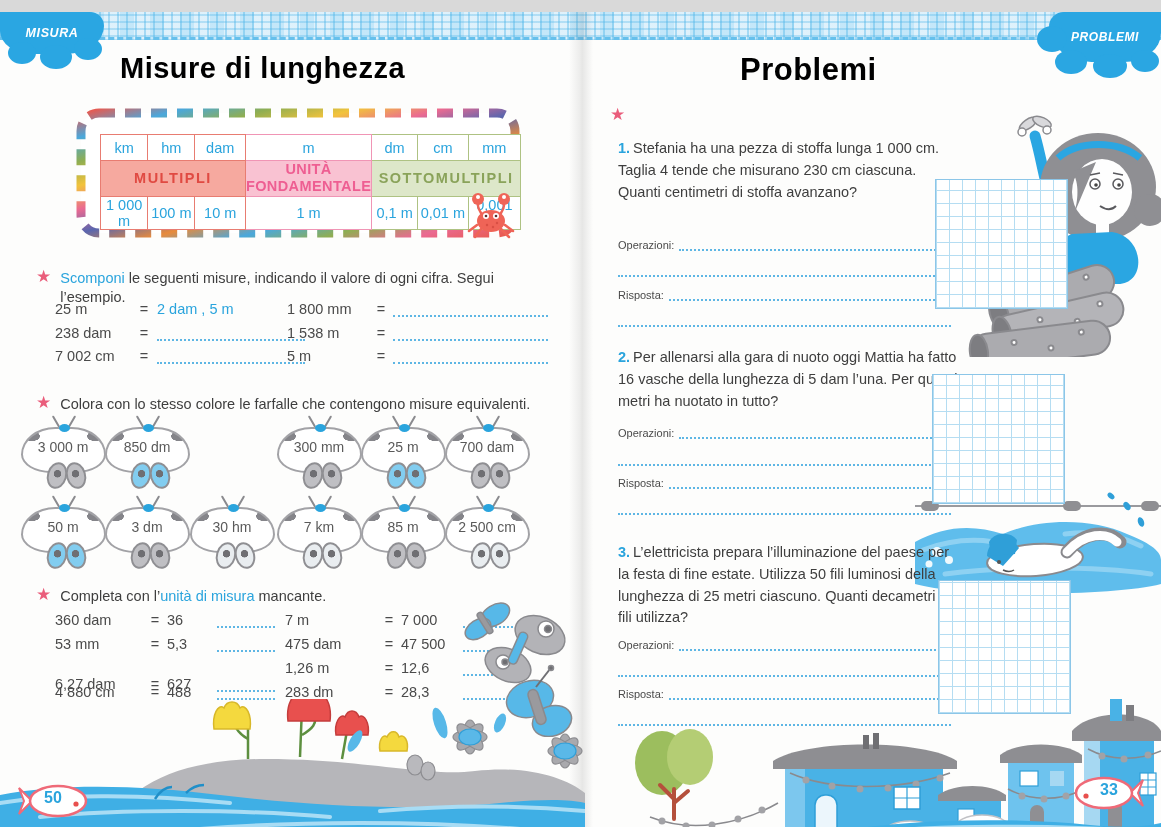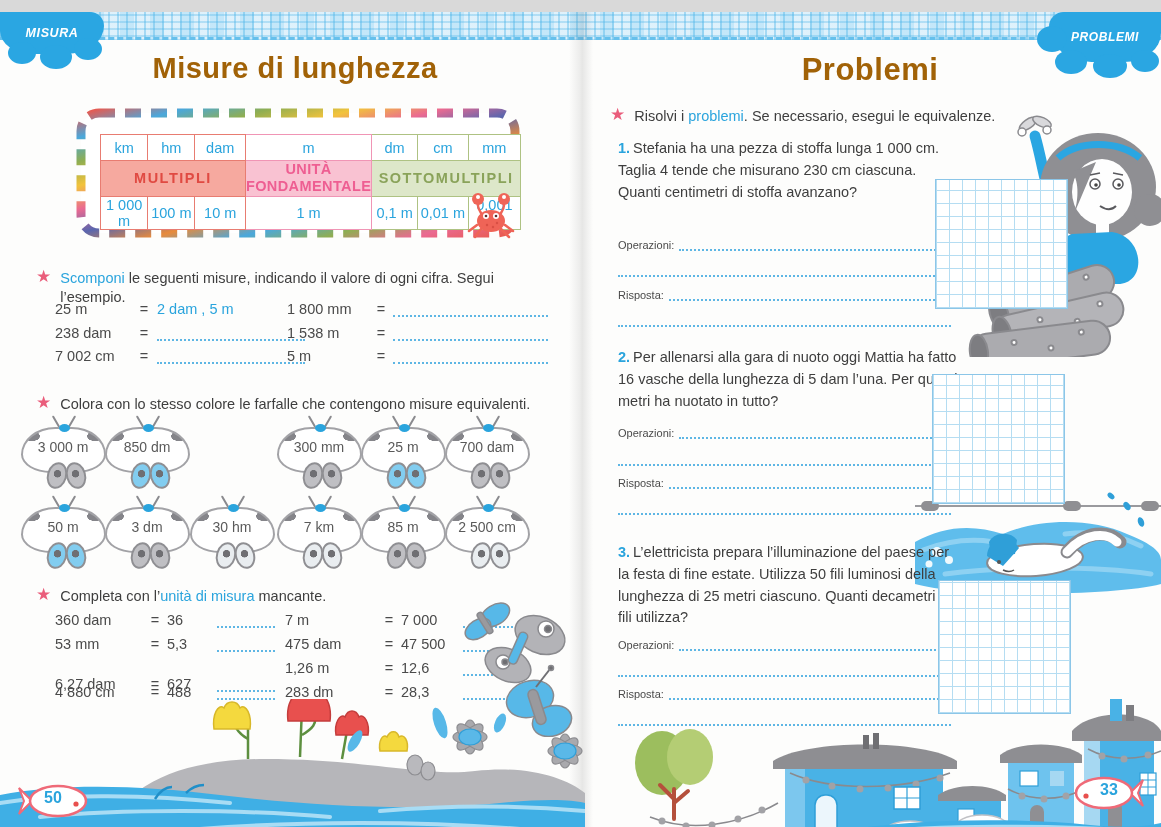--- a/index.html
+++ b/index.html
@@ -14,21 +14,21 @@
       repeating-linear-gradient(0deg, rgba(70,178,231,.30) 0 2px, rgba(255,255,255,0) 2px 7px),
       repeating-linear-gradient(90deg, rgba(126,203,240,.35) 0 14px, rgba(222,241,251,.9) 14px 30px),
       #eaf6fd;
     border-bottom:3px dashed #66c0ec}
   .cloud{background:#2aa6e2;color:#fff;font-weight:700;font-style:italic;font-size:12.5px;letter-spacing:.6px;
          display:flex;align-items:center;justify-content:center;z-index:6}
   .cloud-l{left:0;top:0;width:104px;height:42px;border-radius:0 18px 46% 40%/0 18px 85% 70%}
   .cloud-r{right:0;top:0;width:112px;height:50px;border-radius:18px 0 40% 46%/18px 0 70% 85%;font-size:12px}
   .bump{position:absolute;background:#2aa6e2;border-radius:50%}
 
-  .title{font-weight:700;color:#a16207;text-align:center;letter-spacing:.5px}
+  .title{font-weight:700;color:#000000;text-align:left;letter-spacing:.5px}
 
   
   .frame{left:75px;top:95px;width:446px;height:132px}
   .mtable{position:absolute;left:25px;top:27px;border-collapse:collapse;table-layout:fixed;background:#fff}
   .mtable td{border:1px solid;text-align:center;padding:0;height:25px;font-size:14.5px;color:#2aa4dd}
   .h-mul{background:#f6a99f;color:#e04a42 !important;border-color:#e87c71 !important;font-weight:700;font-size:12.5px;letter-spacing:1.5px;height:27px !important}
   .h-uni{background:#f9c2d2;color:#ee5e92 !important;border-color:#f095b5 !important;font-weight:700;font-size:8.5px;line-height:1.2;letter-spacing:.4px;height:27px !important}
   .h-sot{background:#dde7c9;color:#8aa35a !important;border-color:#aec283 !important;font-weight:700;font-size:12.5px;letter-spacing:1.5px;height:27px !important}
   .c-mul{border-color:#e87c71 !important}
   .c-uni{border-color:#f095b5 !important}
@@ -431,21 +431,20 @@
       <ellipse cx="42" cy="21" rx="28" ry="15" fill="#fff" stroke="#ef6a78" stroke-width="2.5"></ellipse>
       <circle cx="60" cy="24" r="2.6" fill="#e8504e"></circle>
     </svg>
     <span class="num">50</span>
   </div>
 
   <div class="abs title" style="left:740px;top:40px;width:260px;font-size:31px">Problemi</div>
 
   <div class="abs prompt" style="left:610px;top:95px;width:480px">
     <span class="star">★</span>
-    <span><span>Risolvi i </span><span class="blue">problemi</span><span>. Se necessario, esegui le equivalenze.</span></span>
   </div>
 
   <p class="ptext" style="left:618px;top:126px;width:330px">
     <span class="pnum">1.</span><span>Stefania ha una pezza di stoffa lunga 1 000 cm. Taglia 4 tende che misurano 230 cm ciascuna. Quanti centimetri di stoffa avanzano?</span>
   </p>
   <div class="oprow" style="left:618px;top:222px">
     <span class="oplabel">Operazioni:</span>
     <span class="opdots"></span>
   </div>
   <div class="opline" style="left:618px;top:248px"></div>

